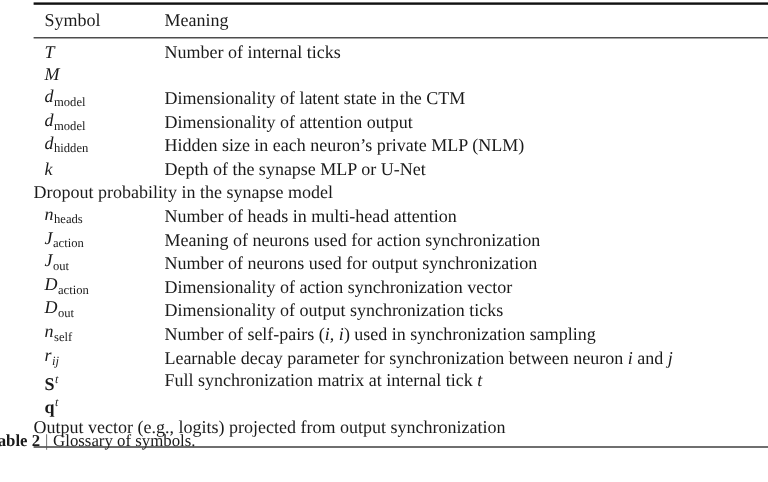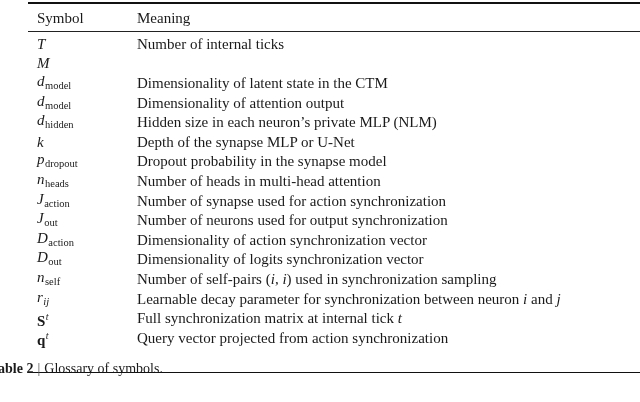--- a/index.html
+++ b/index.html
@@ -133,60 +133,59 @@
       </div>
       <div class="row">
         <div class="col-sym"><span class="sym"><span>d</span><span class="sub">hidden</span></span></div>
         <div class="col-mean"><span>Hidden size in each neuron’s private MLP (NLM)</span></div>
       </div>
       <div class="row">
         <div class="col-sym"><span class="sym"><span>k</span></span></div>
         <div class="col-mean"><span>Depth of the synapse MLP or U-Net</span></div>
       </div>
       <div class="row">
-        <div class="col-sym"><span class="sym"><span>p</span><span class="sub">dropout</span></span></div>
         <div class="col-mean"><span>Dropout probability in the synapse model</span></div>
       </div>
       <div class="row">
         <div class="col-sym"><span class="sym"><span>n</span><span class="sub">heads</span></span></div>
         <div class="col-mean"><span>Number of heads in multi-head attention</span></div>
       </div>
       <div class="row">
         <div class="col-sym"><span class="sym"><span>J</span><span class="sub">action</span></span></div>
-        <div class="col-mean"><span>Number of synapse used for action synchronization</span></div>
+        <div class="col-mean"><span>Meaning of neurons used for action synchronization</span></div>
       </div>
       <div class="row">
         <div class="col-sym"><span class="sym"><span>J</span><span class="sub">out</span></span></div>
         <div class="col-mean"><span>Number of neurons used for output synchronization</span></div>
       </div>
       <div class="row">
         <div class="col-sym"><span class="sym"><span>D</span><span class="sub">action</span></span></div>
         <div class="col-mean"><span>Dimensionality of action synchronization vector</span></div>
       </div>
       <div class="row">
         <div class="col-sym"><span class="sym"><span>D</span><span class="sub">out</span></span></div>
-        <div class="col-mean"><span>Dimensionality of logits synchronization vector</span></div>
+        <div class="col-mean"><span>Dimensionality of output synchronization ticks</span></div>
       </div>
       <div class="row">
         <div class="col-sym"><span class="sym"><span>n</span><span class="sub">self</span></span></div>
         <div class="col-mean"><span>Number of self-pairs (</span><span class="it">i</span><span>, </span><span class="it">i</span><span>) used in synchronization sampling</span></div>
       </div>
       <div class="row">
         <div class="col-sym"><span class="sym"><span>r</span><span class="sub it">ij</span></span></div>
         <div class="col-mean"><span>Learnable decay parameter for synchronization between neuron </span><span class="it">i</span><span> and </span><span class="it">j</span><span></span></div>
       </div>
       <div class="row">
         <div class="col-sym"><span class="sym bold"><span>S</span><span class="sup">t</span></span></div>
         <div class="col-mean"><span>Full synchronization matrix at internal tick </span><span class="it">t</span><span></span><span class="it"></span><span></span></div>
       </div>
       <div class="row">
         <div class="col-sym"><span class="sym bold"><span>q</span><span class="sup">t</span></span></div>
-        <div class="col-mean"><span>Query vector projected from action synchronization</span></div>
       </div>
       <div class="row">
+        <div class="col-mean"><span>Output vector (e.g., logits) projected from output synchronization</span></div>
       </div>
     </div>
   <div class="rule-bottom"></div>
 </div>
 
 <div class="caption">
   <span class="label">Table 2</span><span class="sep">|</span><span>Glossary of symbols.</span>
 </div>
 
 </body></html>

